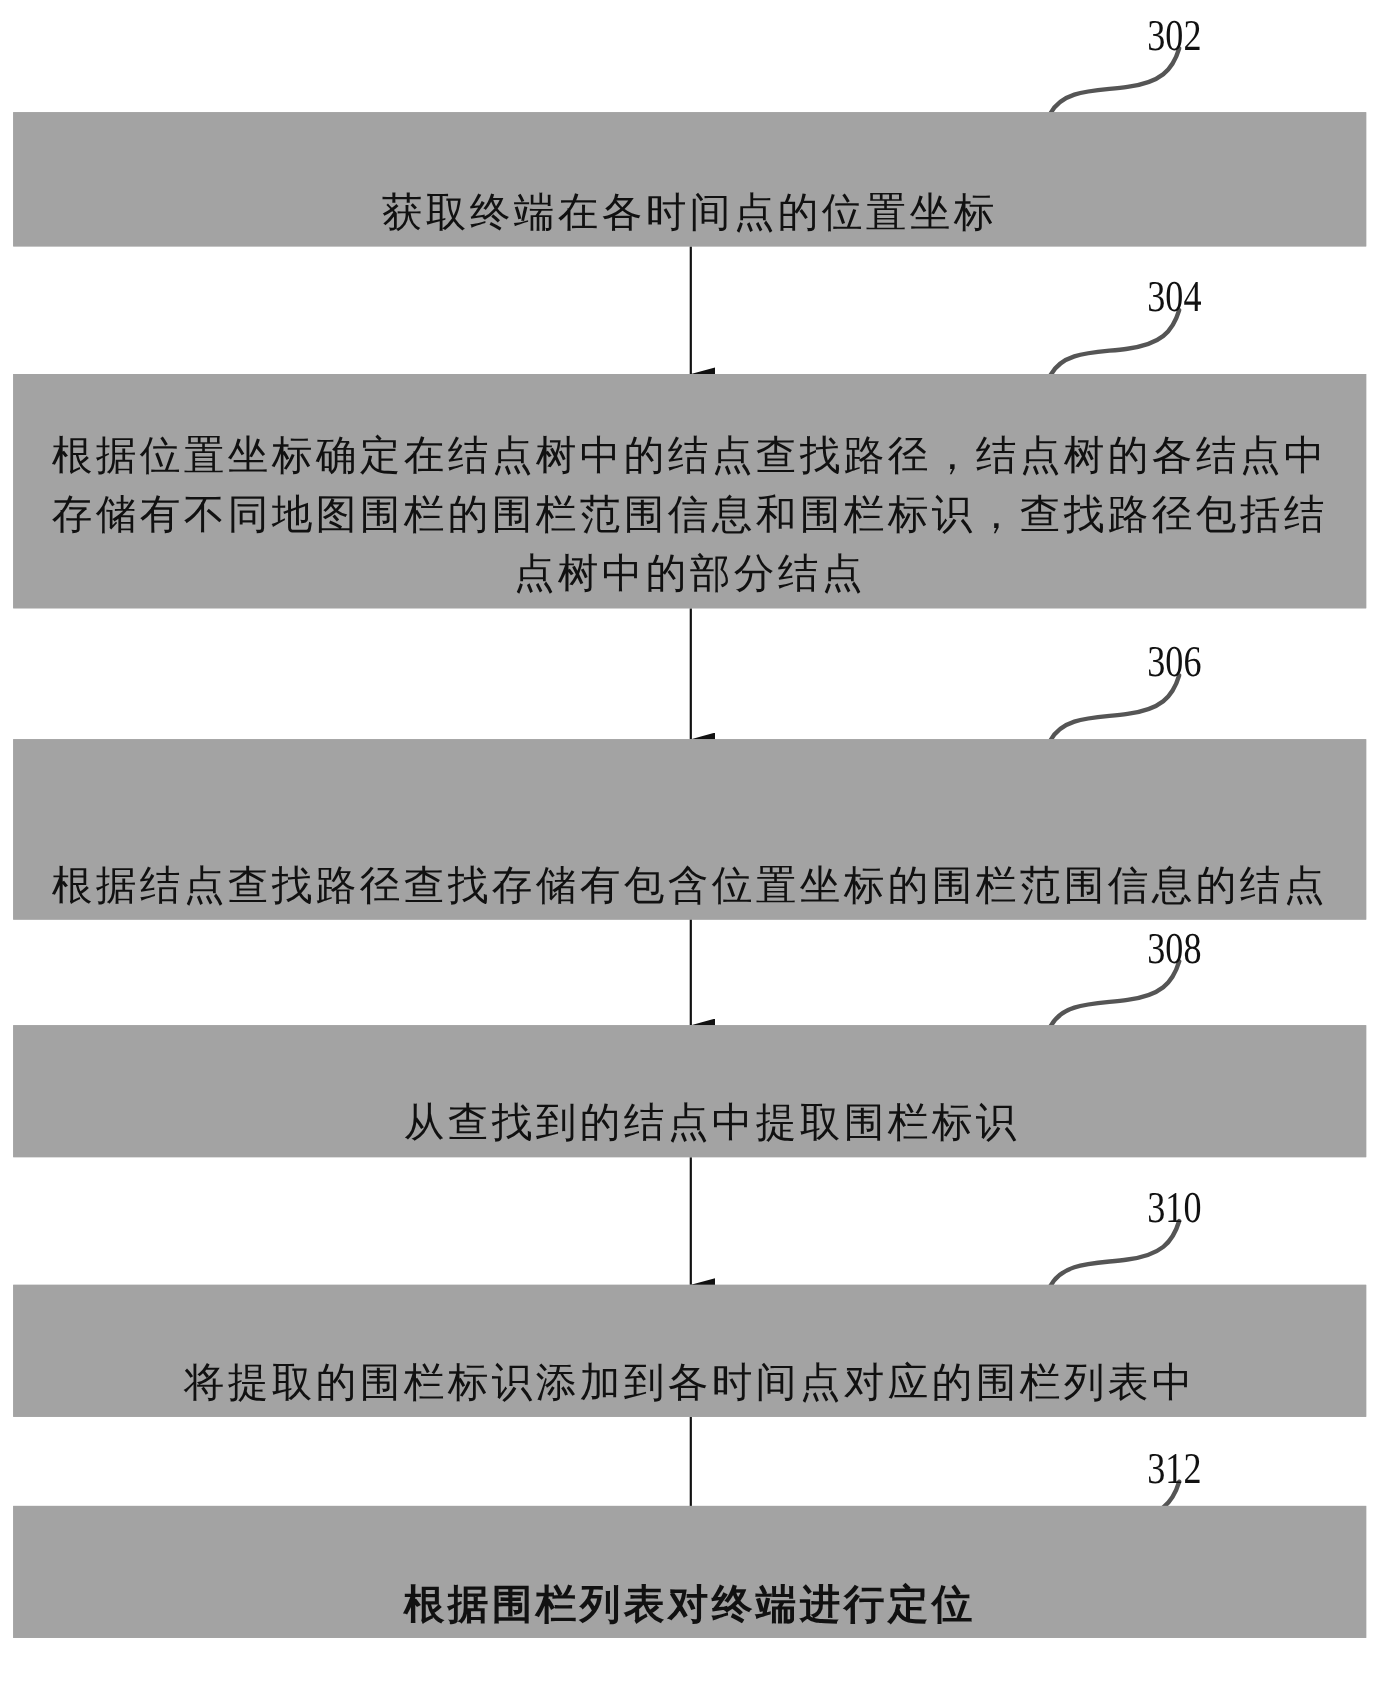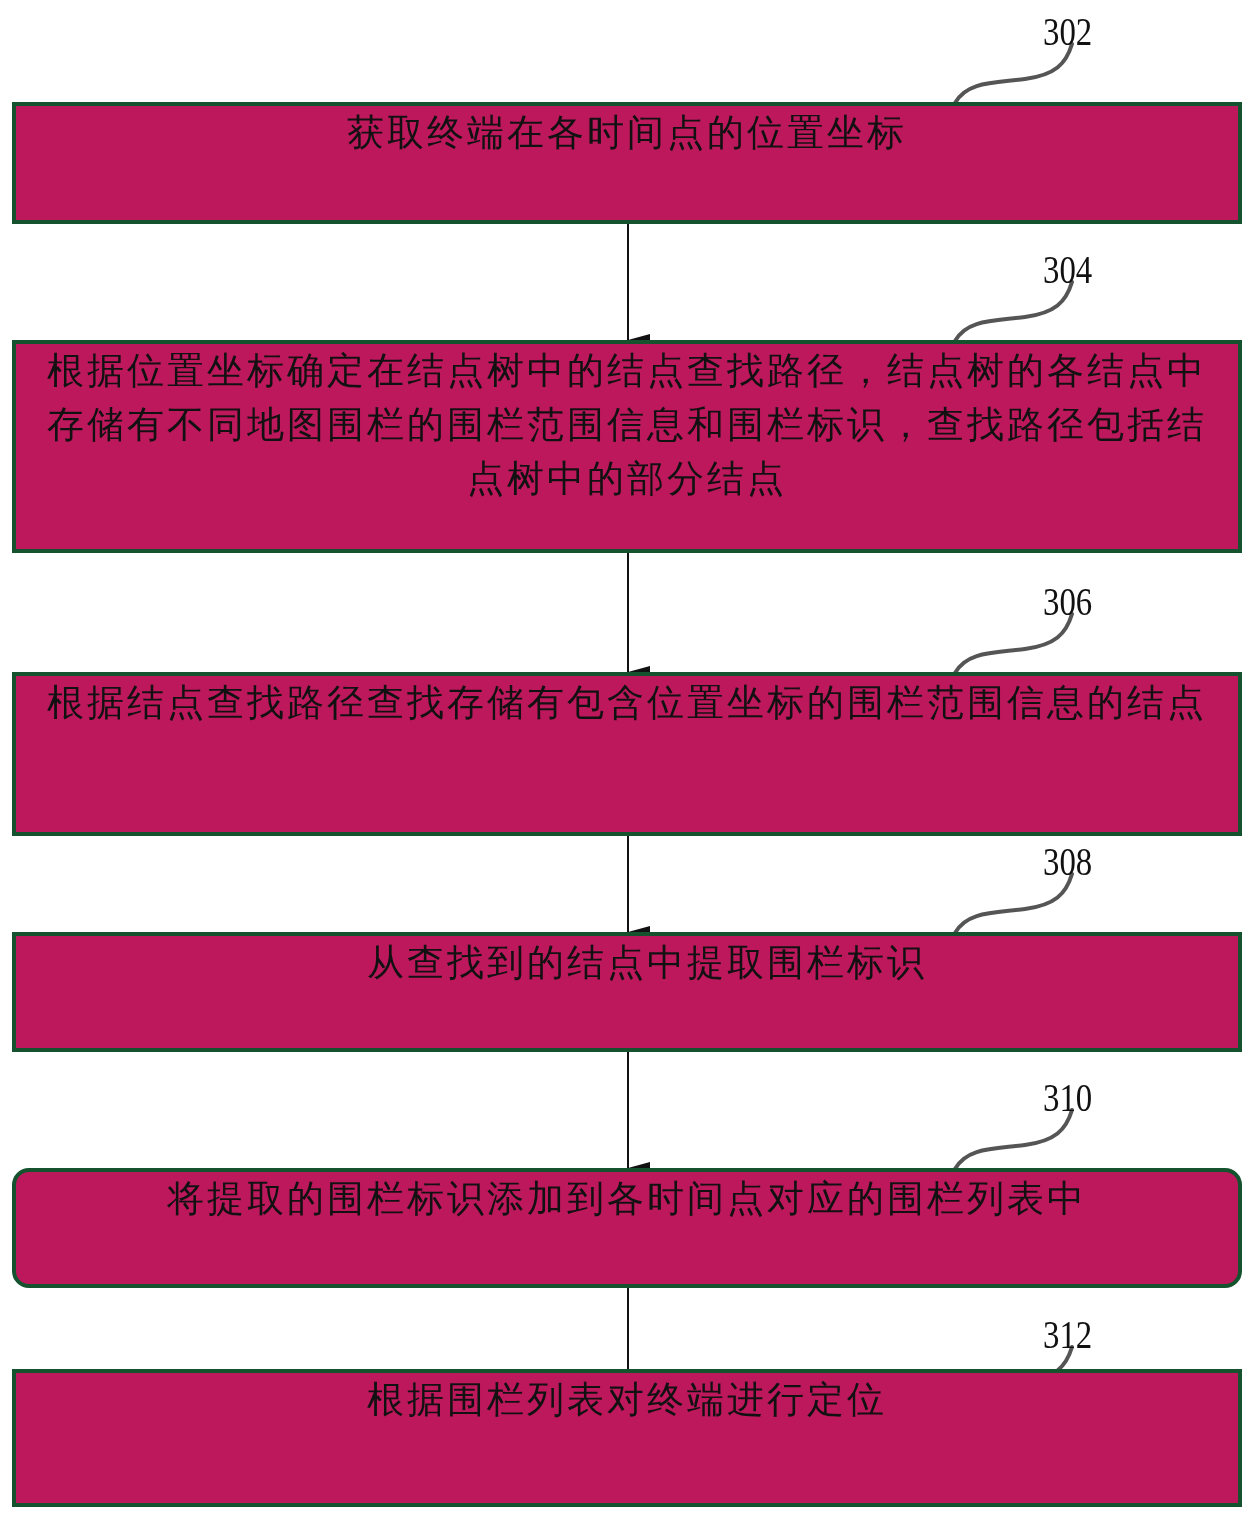--- a/index.html
+++ b/index.html
@@ -1,20 +1,20 @@
 <!DOCTYPE html>
 <html><head>
   <meta charset="utf-8">
   <style>
     html, body { margin: 0; padding: 0; background: #ffffff; }
     body { width: 1260px; height: 1539px; position: relative; overflow: hidden;
            font-family: "DejaVu Serif", "Liberation Serif", serif; color: #111; }
-    .box { position: absolute; left: 12px; width: 1230px; border: 4px solid #14532d;
-           box-sizing: border-box; display: flex; align-items: flex-start; justify-content: center;
-           text-align: center; background: #be185d; }
+    .box { position: absolute; left: 12px; width: 1230px; border: 4px solid #a3a3a3;
+           box-sizing: border-box; display: flex; align-items: flex-end; justify-content: center;
+           text-align: center; background: #a3a3a3; }
     .box .txt { font-size: 37px; line-height: 54px; letter-spacing: 3px; padding: 0 14px; }
     .box.left .txt { text-align: left; }
     .ref { position: absolute; font-family: "Liberation Serif", "DejaVu Serif", serif;
            font-size: 40px; color: #111; transform: scaleX(0.82); transform-origin: left top; }
     svg.overlay { position: absolute; left: 0; top: 0; }
   </style>
 </head>
 <body>
 
 <svg class="overlay" width="1260" height="1539">
@@ -45,24 +45,24 @@
 </div>
 <div class="box left" id="box-1" style="top:340px;height:213px;">
   <span class="txt" style="text-align:center;">根据位置坐标确定在结点树中的结点查找路径，结点树的各结点中存储有不同地图围栏的围栏范围信息和围栏标识，查找路径包括结点树中的部分结点</span>
 </div>
 <div class="box" id="box-2" style="top:672px;height:164px;">
   <span class="txt">根据结点查找路径查找存储有包含位置坐标的围栏范围信息的结点</span>
 </div>
 <div class="box" id="box-3" style="top:932px;height:120px;padding-left:40px;">
   <span class="txt">从查找到的结点中提取围栏标识</span>
 </div>
-<div class="box" id="box-4" style="top:1168px;height:120px;border-radius:17px;">
+<div class="box" id="box-4" style="top:1168px;height:120px;">
   <span class="txt">将提取的围栏标识添加到各时间点对应的围栏列表中</span>
 </div>
-<div class="box" id="box-5" style="top:1369px;height:138px;">
+<div class="box" id="box-5" style="top:1369px;height:120px;font-weight:bold;">
   <span class="txt">根据围栏列表对终端进行定位</span>
 </div>
 
 <span class="ref" style="left:1043px;top:8px;">302</span>
 <span class="ref" style="left:1043px;top:246px;">304</span>
 <span class="ref" style="left:1043px;top:578px;">306</span>
 <span class="ref" style="left:1043px;top:838px;">308</span>
 <span class="ref" style="left:1043px;top:1074px;">310</span>
 <span class="ref" style="left:1043px;top:1311px;">312</span>
 

